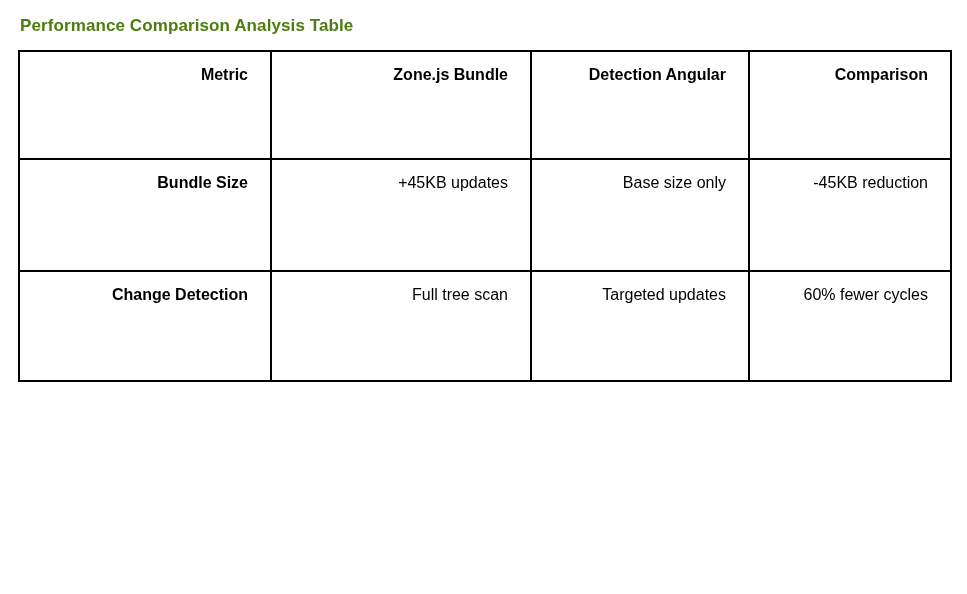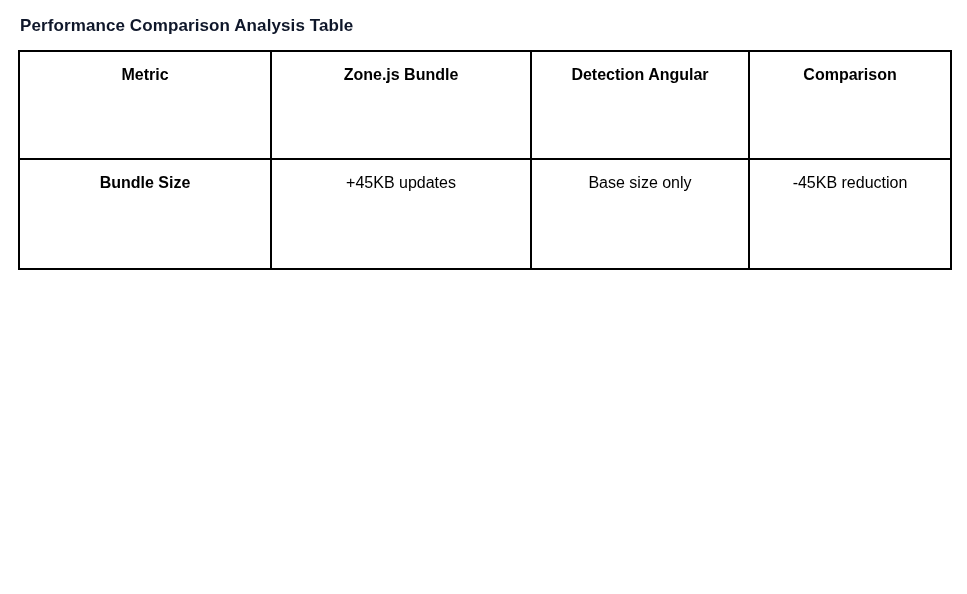--- a/index.html
+++ b/index.html
@@ -15,35 +15,35 @@
     overflow: hidden;
   }
   .page {
     padding: 16px 18px 0 18px;
     box-sizing: border-box;
     width: 967px;
   }
   .doc-title {
     font-size: 17px;
     font-weight: bold;
-    color: #0f172a;
+    color: #4d7c0f;
     margin: 0 0 14px 2px;
     letter-spacing: 0.1px;
   }
   table.perf-table {
     border-collapse: collapse;
     width: 932px;
     table-layout: fixed;
   }
   table.perf-table td, table.perf-table th {
     border: 2px solid #000000;
     vertical-align: top;
-    padding: 14px 14px 0 14px;
+    padding: 14px 22px 0 14px;
     font-size: 16px;
-    text-align: center;
+    text-align: right;
     box-sizing: border-box;
   }
   table.perf-table thead th {
     font-weight: bold;
     height: 108px;
   }
   table.perf-table tbody td {
     font-weight: normal;
     height: 112px;
   }
@@ -78,16 +78,22 @@
         <th>Comparison</th>
       </tr>
     </thead>
     <tbody>
       <tr>
         <td>Bundle Size</td>
         <td>+45KB updates</td>
         <td>Base size only</td>
         <td>-45KB reduction</td>
       </tr>
+      <tr>
+        <td>Change Detection</td>
+        <td>Full tree scan</td>
+        <td>Targeted updates</td>
+        <td>60% fewer cycles</td>
+      </tr>
     </tbody>
   </table>
 
 </div>
 
 </body></html>

